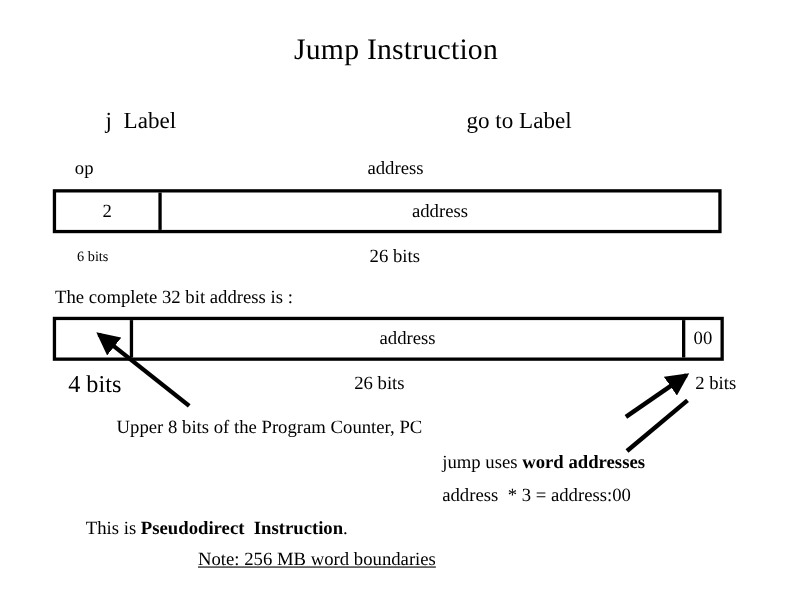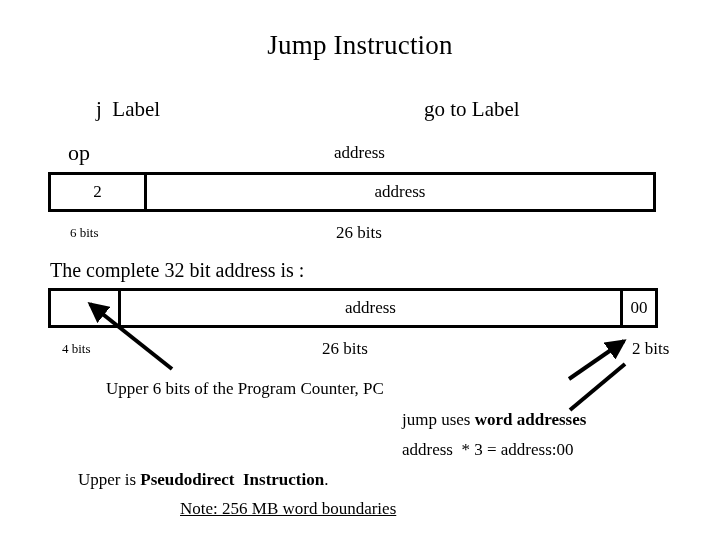--- a/index.html
+++ b/index.html
@@ -31,21 +31,21 @@
     font-size: 27px;
     line-height: 32px;
     letter-spacing: 0.2px;
   }
 
   
   #asm-mnemonic { left: 96px; top: 96px; font-size: 21px; line-height: 26px; }
   #asm-meaning  { left: 424px; top: 96px; font-size: 21px; line-height: 26px; }
 
   
-  #t1-hdr-op   { left: 68px;  top: 142px; font-size: 22px; line-height: 22px; }
+  #t1-hdr-op   { left: 68px;  top: 142px; font-size: 17px; line-height: 22px; }
   #t1-hdr-addr { left: 334px; top: 142px; font-size: 17px; line-height: 22px; }
 
   
   #table1 {
     left: 48px; top: 172px;
     width: 608px; height: 40px;
     display: flex;
     border: 3px solid #000;
     box-sizing: border-box;
   }
@@ -57,21 +57,21 @@
     box-sizing: border-box;
   }
   #table1 .c-op   { width: 96px; border-right: 3px solid #000; }
   #table1 .c-addr { flex: 1 1 auto; }
 
   
   #t1-bits-op   { left: 70px;  top: 222px; font-size: 13px; line-height: 22px; }
   #t1-bits-addr { left: 336px; top: 222px; font-size: 17px; line-height: 22px; }
 
   
-  #complete-line { left: 50px; top: 259px; font-size: 20px; line-height: 22px; }
+  #complete-line { left: 50px; top: 259px; font-size: 17px; line-height: 22px; }
 
   
   #table2 {
     left: 48px; top: 288px;
     width: 610px; height: 40px;
     display: flex;
     border: 3px solid #000;
     box-sizing: border-box;
   }
   #table2 .cell {
@@ -79,21 +79,21 @@
     align-items: center;
     justify-content: center;
     font-size: 17px;
     box-sizing: border-box;
   }
   #table2 .c-pc   { width: 70px; border-right: 3px solid #000; }
   #table2 .c-addr { flex: 1 1 auto; border-right: 3px solid #000; }
   #table2 .c-zero { width: 32px; }
 
   
-  #t2-bits-pc   { left: 62px;  top: 338px; font-size: 13px; line-height: 22px; }
+  #t2-bits-pc   { left: 62px;  top: 338px; font-size: 22px; line-height: 22px; }
   #t2-bits-addr { left: 322px; top: 338px; font-size: 17px; line-height: 22px; }
   #t2-bits-zero { left: 632px; top: 338px; font-size: 17px; line-height: 22px; }
 
   
   #note-upper   { left: 106px; top: 378px; font-size: 17px; line-height: 22px; }
   #note-word    { left: 402px; top: 409px; font-size: 17px; line-height: 22px; }
   #note-mult    { left: 402px; top: 439px; font-size: 17px; line-height: 22px; }
   #note-pseudo  { left: 78px;  top: 469px; font-size: 17px; line-height: 22px; }
   #note-boundary{ left: 180px; top: 498px; font-size: 17px; line-height: 22px; text-decoration: underline; }
   .b { font-weight: bold; }
@@ -132,27 +132,27 @@
   <div class="abs" id="table2">
     <div class="cell c-pc"></div>
     <div class="cell c-addr">address</div>
     <div class="cell c-zero">00</div>
   </div>
 
   <div class="abs" id="t2-bits-pc">4 bits</div>
   <div class="abs" id="t2-bits-addr">26 bits</div>
   <div class="abs" id="t2-bits-zero">2 bits</div>
 
-  <div class="abs" id="note-upper">Upper 6 bits of the Program Counter, PC</div>
+  <div class="abs" id="note-upper">Upper 8 bits of the Program Counter, PC</div>
 
   <div class="abs" id="note-word"><span>jump uses </span><span class="b">word addresses</span></div>
 
   <div class="abs" id="note-mult">address  * 3 = address:00</div>
 
-  <div class="abs" id="note-pseudo"><span>Upper is </span><span class="b">Pseudodirect  Instruction</span><span>.</span></div>
+  <div class="abs" id="note-pseudo"><span>This is </span><span class="b">Pseudodirect  Instruction</span><span>.</span></div>
 
   <div class="abs" id="note-boundary">Note: 256 MB word boundaries</div>
 
   <svg id="arrows" viewBox="0 0 720 540">
     <defs>
       <marker id="ah" viewBox="0 0 10 10" refX="8.5" refY="5" markerWidth="5.2" markerHeight="5.2" orient="auto-start-reverse">
         <path d="M 0 0 L 10 5 L 0 10 z" fill="#000"></path>
       </marker>
     </defs>
 

